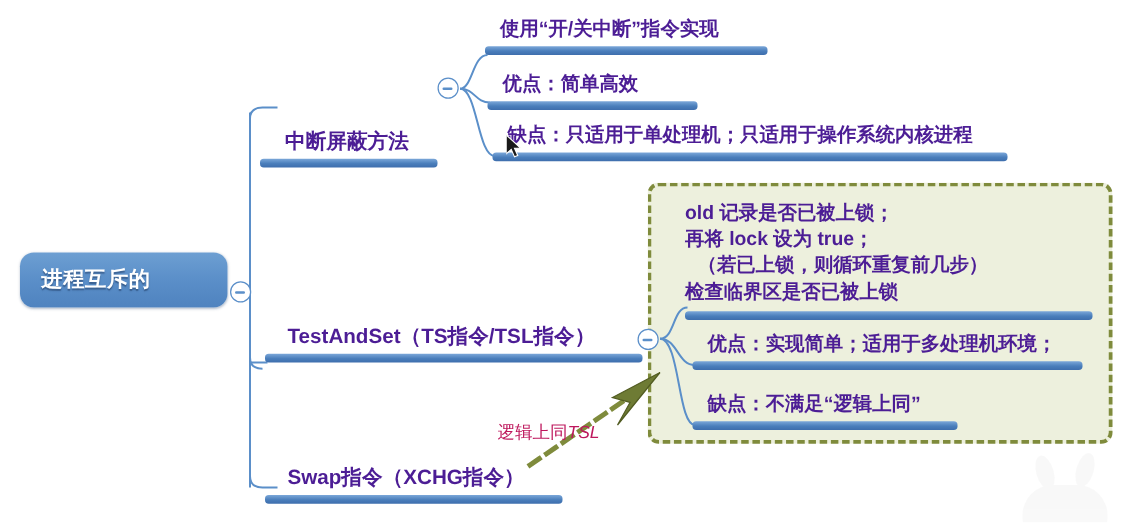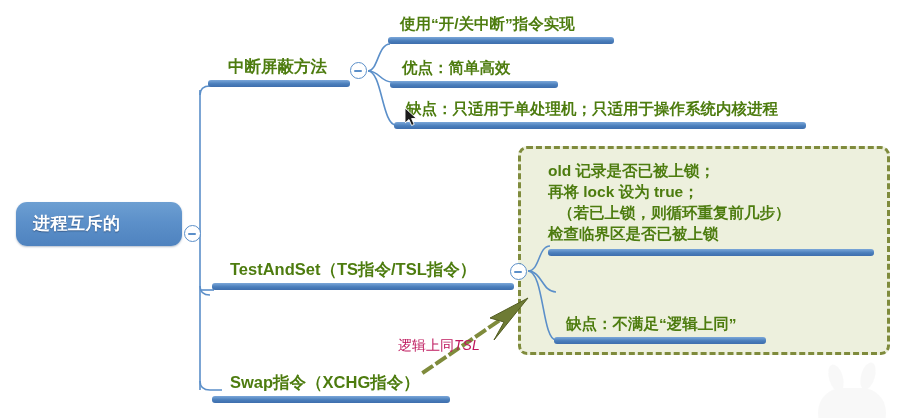--- a/index.html
+++ b/index.html
@@ -75,21 +75,21 @@
     text-shadow: 0 1px 1px rgba(30,55,95,0.55);
   }
 
   
   .topic {
     position: absolute;
     box-sizing: border-box;
   }
   .topic .label {
     display: block;
-    color: #4d7c0f;
+    color: #4c1d95;
     white-space: nowrap;
     line-height: 1.0;
   }
   .topic .bar {
     display: block;
     height: 7px;
     border-radius: 3px;
     background: linear-gradient(180deg, #7ba7d9 0%, #4a7ebb 55%, #3e6ead 100%);
     margin-top: 5px;
   }
@@ -171,21 +171,21 @@
       <path d="M 528 271 C 544 271 542 340 556 340"></path>
     </g>
   </svg>
 
   <div class="root-node">
     <span class="line">进程互斥的</span>
   </div>
   <div class="collapse" style="left:184px; top:225px;"></div>
 
   <div class="topic lvl1" style="left:208px; top:58px; width:142px;">
-    <span class="label" style="padding-left:20px;">中断屏蔽方法</span>
+    <span class="label" style="padding-left:20px;margin-top:47px;">中断屏蔽方法</span>
     <span class="bar"></span>
   </div>
   <div class="collapse" style="left:350px; top:62px;"></div>
 
   <div class="topic lvl2" style="left:388px; top:16px; width:226px;">
     <span class="label" style="padding-left:12px;">使用“开/关中断”指令实现</span>
     <span class="bar"></span>
   </div>
 
   <div class="topic lvl2" style="left:390px; top:60px; width:168px;">
@@ -205,20 +205,24 @@
   <div class="collapse" style="left:510px; top:263px;"></div>
 
   <div class="topic lvl2 multiline" style="left:548px; top:160px; width:326px;">
     <span class="label">old 记录是否已被上锁；</span>
     <span class="label">再将 lock 设为 true；</span>
     <span class="label" style="padding-left:10px;">（若已上锁，则循环重复前几步）</span>
     <span class="label">检查临界区是否已被上锁</span>
     <span class="bar"></span>
   </div>
 
+  <div class="topic lvl2" style="left:554px; top:268px; width:312px;">
+    <span class="label" style="padding-left:12px;">优点：实现简单；适用于多处理机环境；</span>
+    <span class="bar"></span>
+  </div>
 
   <div class="topic lvl2" style="left:554px; top:316px; width:212px;">
     <span class="label" style="padding-left:12px;">缺点：不满足“逻辑上同”</span>
     <span class="bar"></span>
   </div>
 
   <div class="topic lvl1" style="left:212px; top:374px; width:238px;">
     <span class="label" style="padding-left:18px;">Swap指令（XCHG指令）</span>
     <span class="bar"></span>
   </div>

